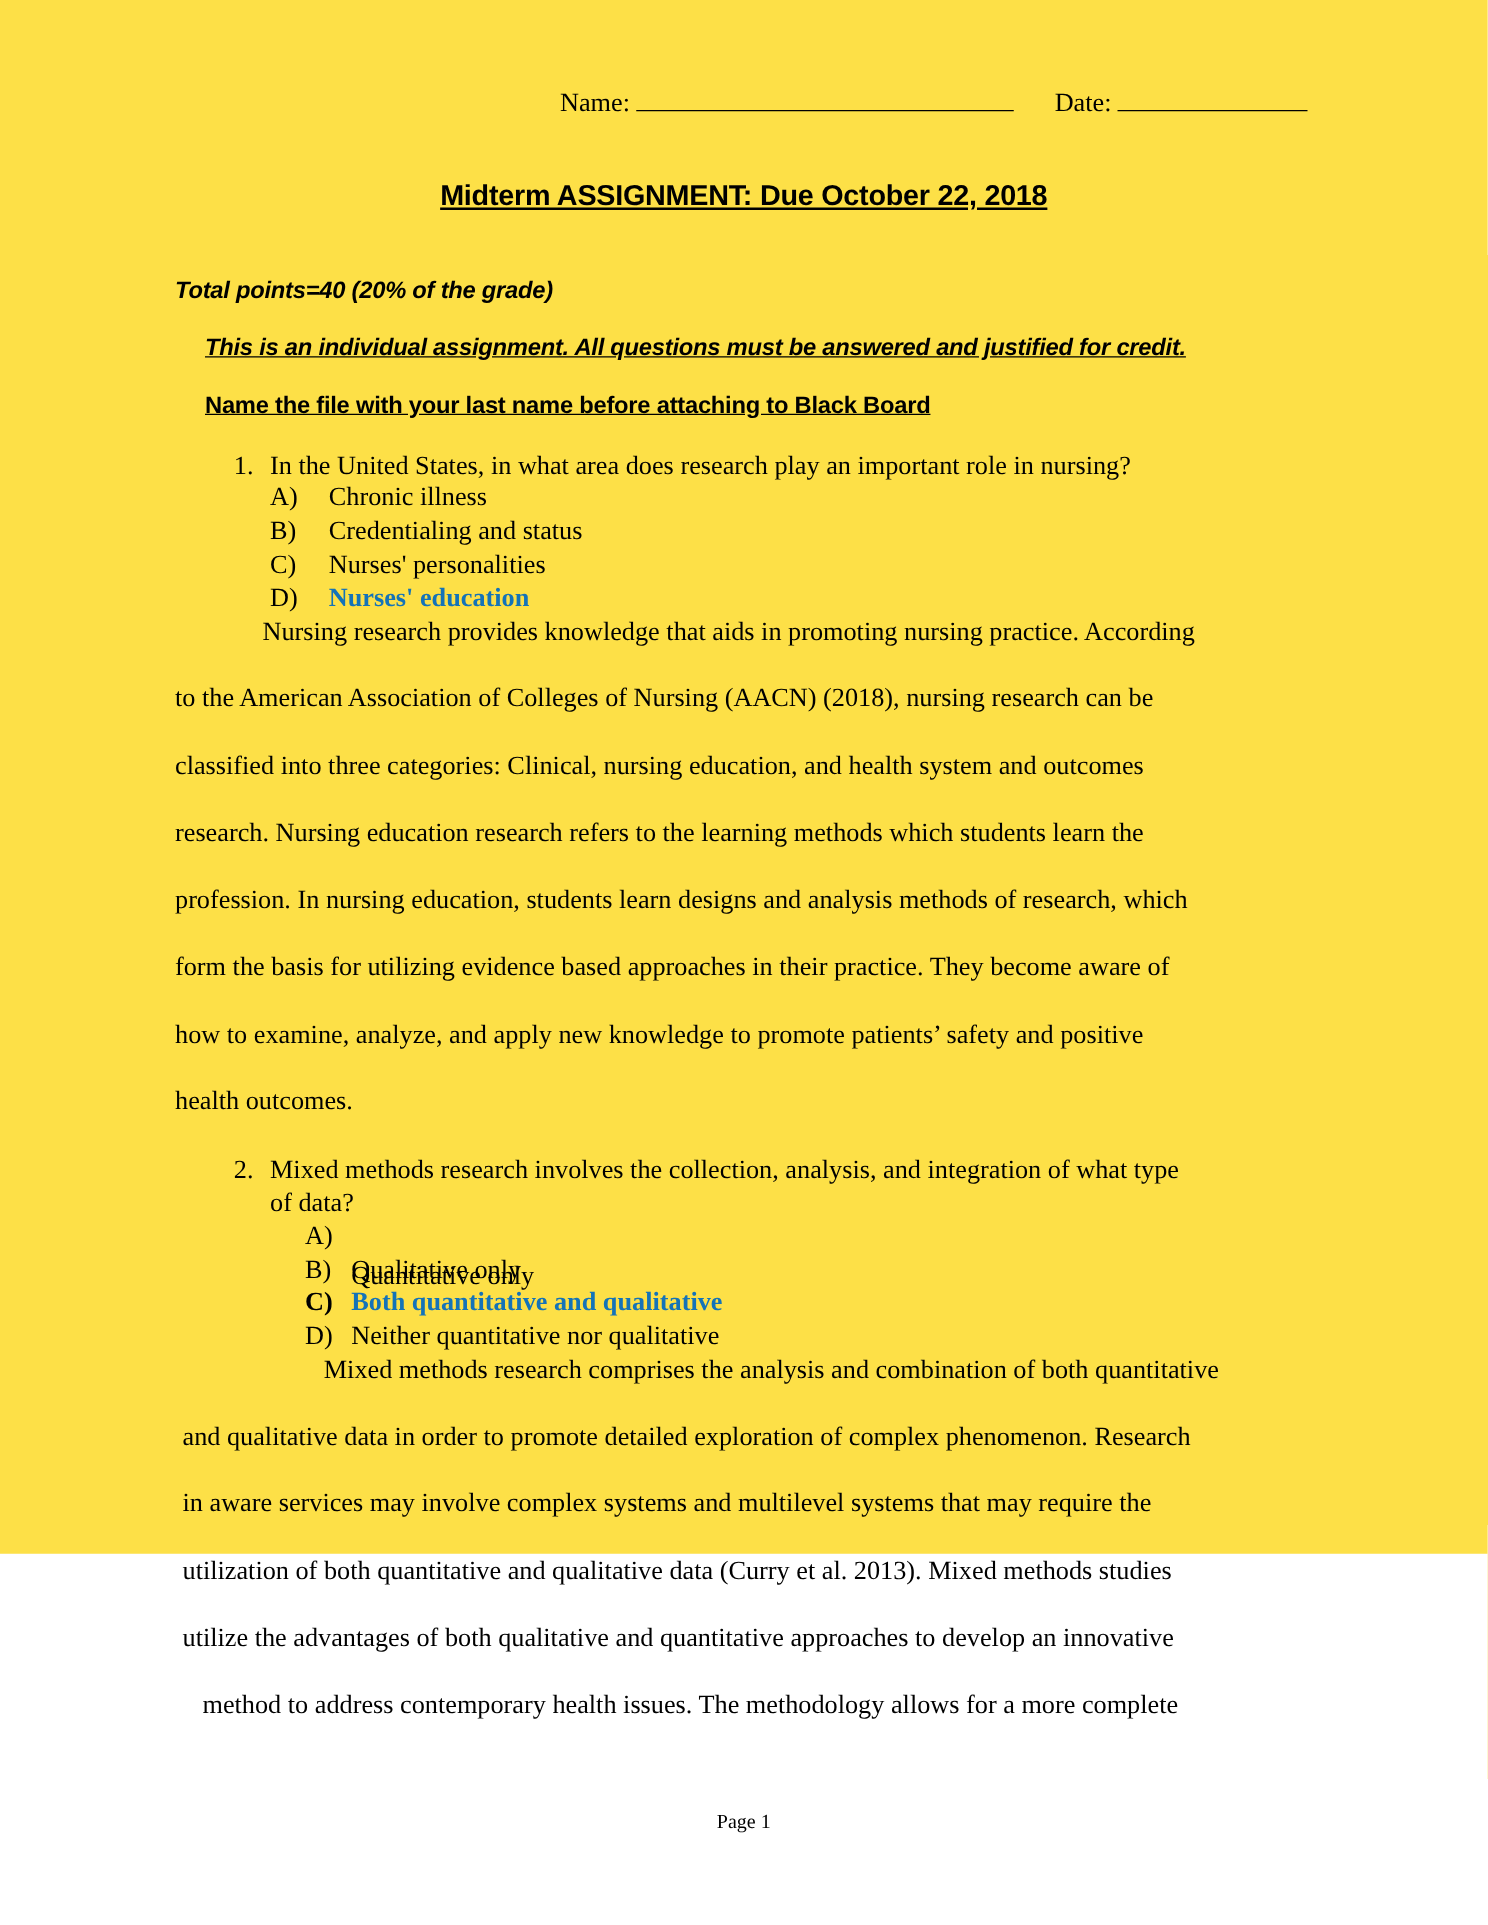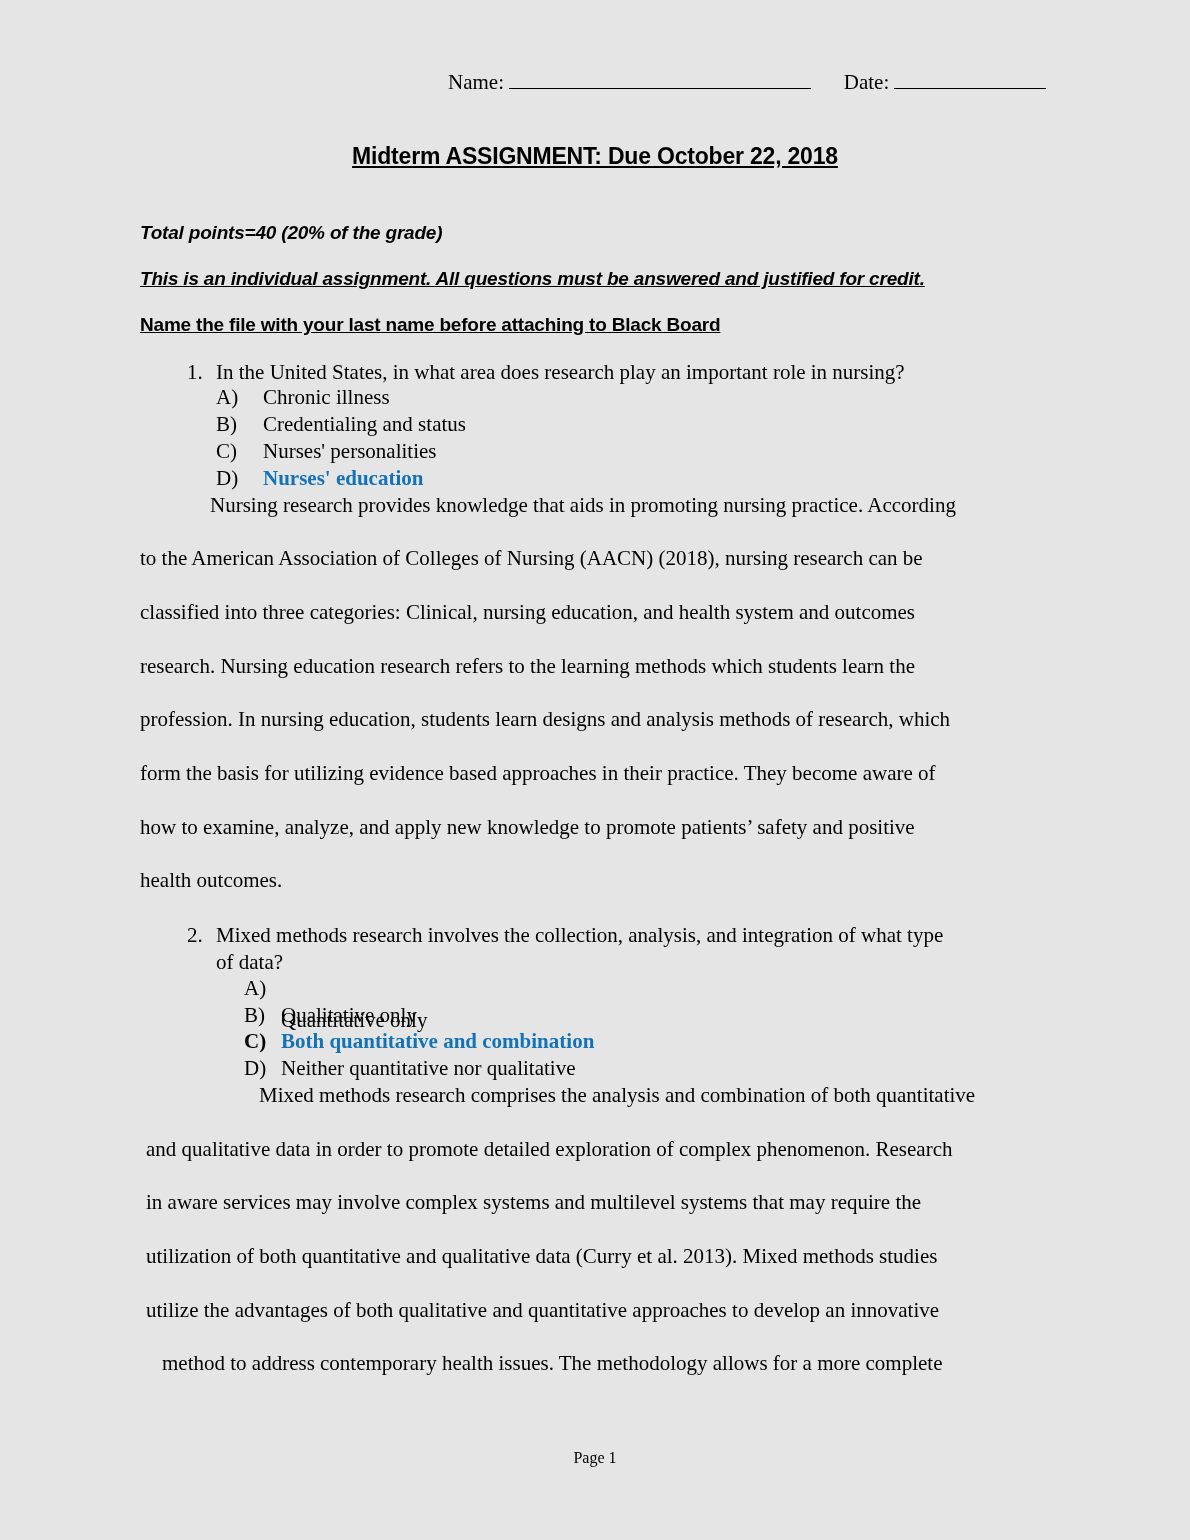--- a/index.html
+++ b/index.html
@@ -1,27 +1,27 @@
 <!DOCTYPE html>
 <html><head>
   <meta charset="utf-8">
   <style>
     html, body { margin: 0; padding: 0; background: #ffffff; }
     body { width: 1190px; height: 1540px; position: relative; overflow: hidden; color: #000; }
-    .page { position: absolute; left: 0; top: 0; width: 1190px; height: 1540px; background: #e5e5e5; }
+    .page { position: absolute; left: 0; top: 0; width: 1190px; height: 1243px; background: #fde047; }
     .serif { font-family: "Liberation Serif", "DejaVu Serif", serif; }
     .sans { font-family: "Liberation Sans", "DejaVu Sans", sans-serif; }
     .abs { position: absolute; white-space: nowrap; }
 
     .header-line { left: 448px; top: 70px; font-size: 21px; }
     .header-line .blank { display: inline-block; border-bottom: 1.5px solid #000; height: 16px; vertical-align: baseline; }
     .title { left: 0; width: 1190px; text-align: center; top: 143px; font-size: 23px; font-weight: bold; text-decoration: underline; letter-spacing: -0.2px; }
     .note { left: 140px; font-size: 19px; font-weight: bold; letter-spacing: -0.2px; }
     .note.italic { font-style: italic; }
-    .note.ul { text-decoration: underline; }
+    .note.ul { text-decoration: underline; margin-left: 24px; }
 
     .q { font-size: 21px; line-height: 27px; }
     .opt { font-size: 21px; }
     .answer { color: #1473b8; font-weight: bold; }
     .body-line { font-size: 21px; }
     .footer { left: 0; width: 1190px; text-align: center; top: 1449px; font-size: 16px; }
   </style>
 </head>
 <body>
 
@@ -69,21 +69,21 @@
   <div class="abs serif q" style="left:216px; top:922px;">Mixed methods research involves the collection, analysis, and integration of what type</div>
   <div class="abs serif q" style="left:216px; top:949px;">of data?</div>
 
   <div class="abs serif opt" style="left:244px; top:976px;">A)</div>
   <div class="abs serif opt" style="left:281px; top:976px;margin-top:32px;">Quantitative only</div>
 
   <div class="abs serif opt" style="left:244px; top:1003px;">B)</div>
   <div class="abs serif opt" style="left:281px; top:1003px;">Qualitative only</div>
 
   <div class="abs serif opt" style="left:244px; top:1029px; font-weight:bold;">C)</div>
-  <div class="abs serif opt answer" style="left:281px; top:1029px;">Both quantitative and combination</div>
+  <div class="abs serif opt answer" style="left:281px; top:1029px;">Both quantitative and qualitative</div>
 
   <div class="abs serif opt" style="left:244px; top:1056px;">D)</div>
   <div class="abs serif opt" style="left:281px; top:1056px;">Neither quantitative nor qualitative</div>
 
   <div class="abs serif body-line" style="left:219px; top:1083px;margin-left:40px;">Mixed methods research comprises the analysis and combination of both quantitative</div>
   <div class="abs serif body-line" style="left:146px; top:1137px;">and qualitative data in order to promote detailed exploration of complex phenomenon. Research</div>
   <div class="abs serif body-line" style="left:146px; top:1190px;">in aware services may involve complex systems and multilevel systems that may require the</div>
   <div class="abs serif body-line" style="left:146px; top:1244px;">utilization of both quantitative and qualitative data (Curry et al. 2013). Mixed methods studies</div>
   <div class="abs serif body-line" style="left:146px; top:1298px;">utilize the advantages of both qualitative and quantitative approaches to develop an innovative</div>
   <div class="abs serif body-line" style="left:146px; top:1351px;margin-left:16px;">method to address contemporary health issues. The methodology allows for a more complete</div>

